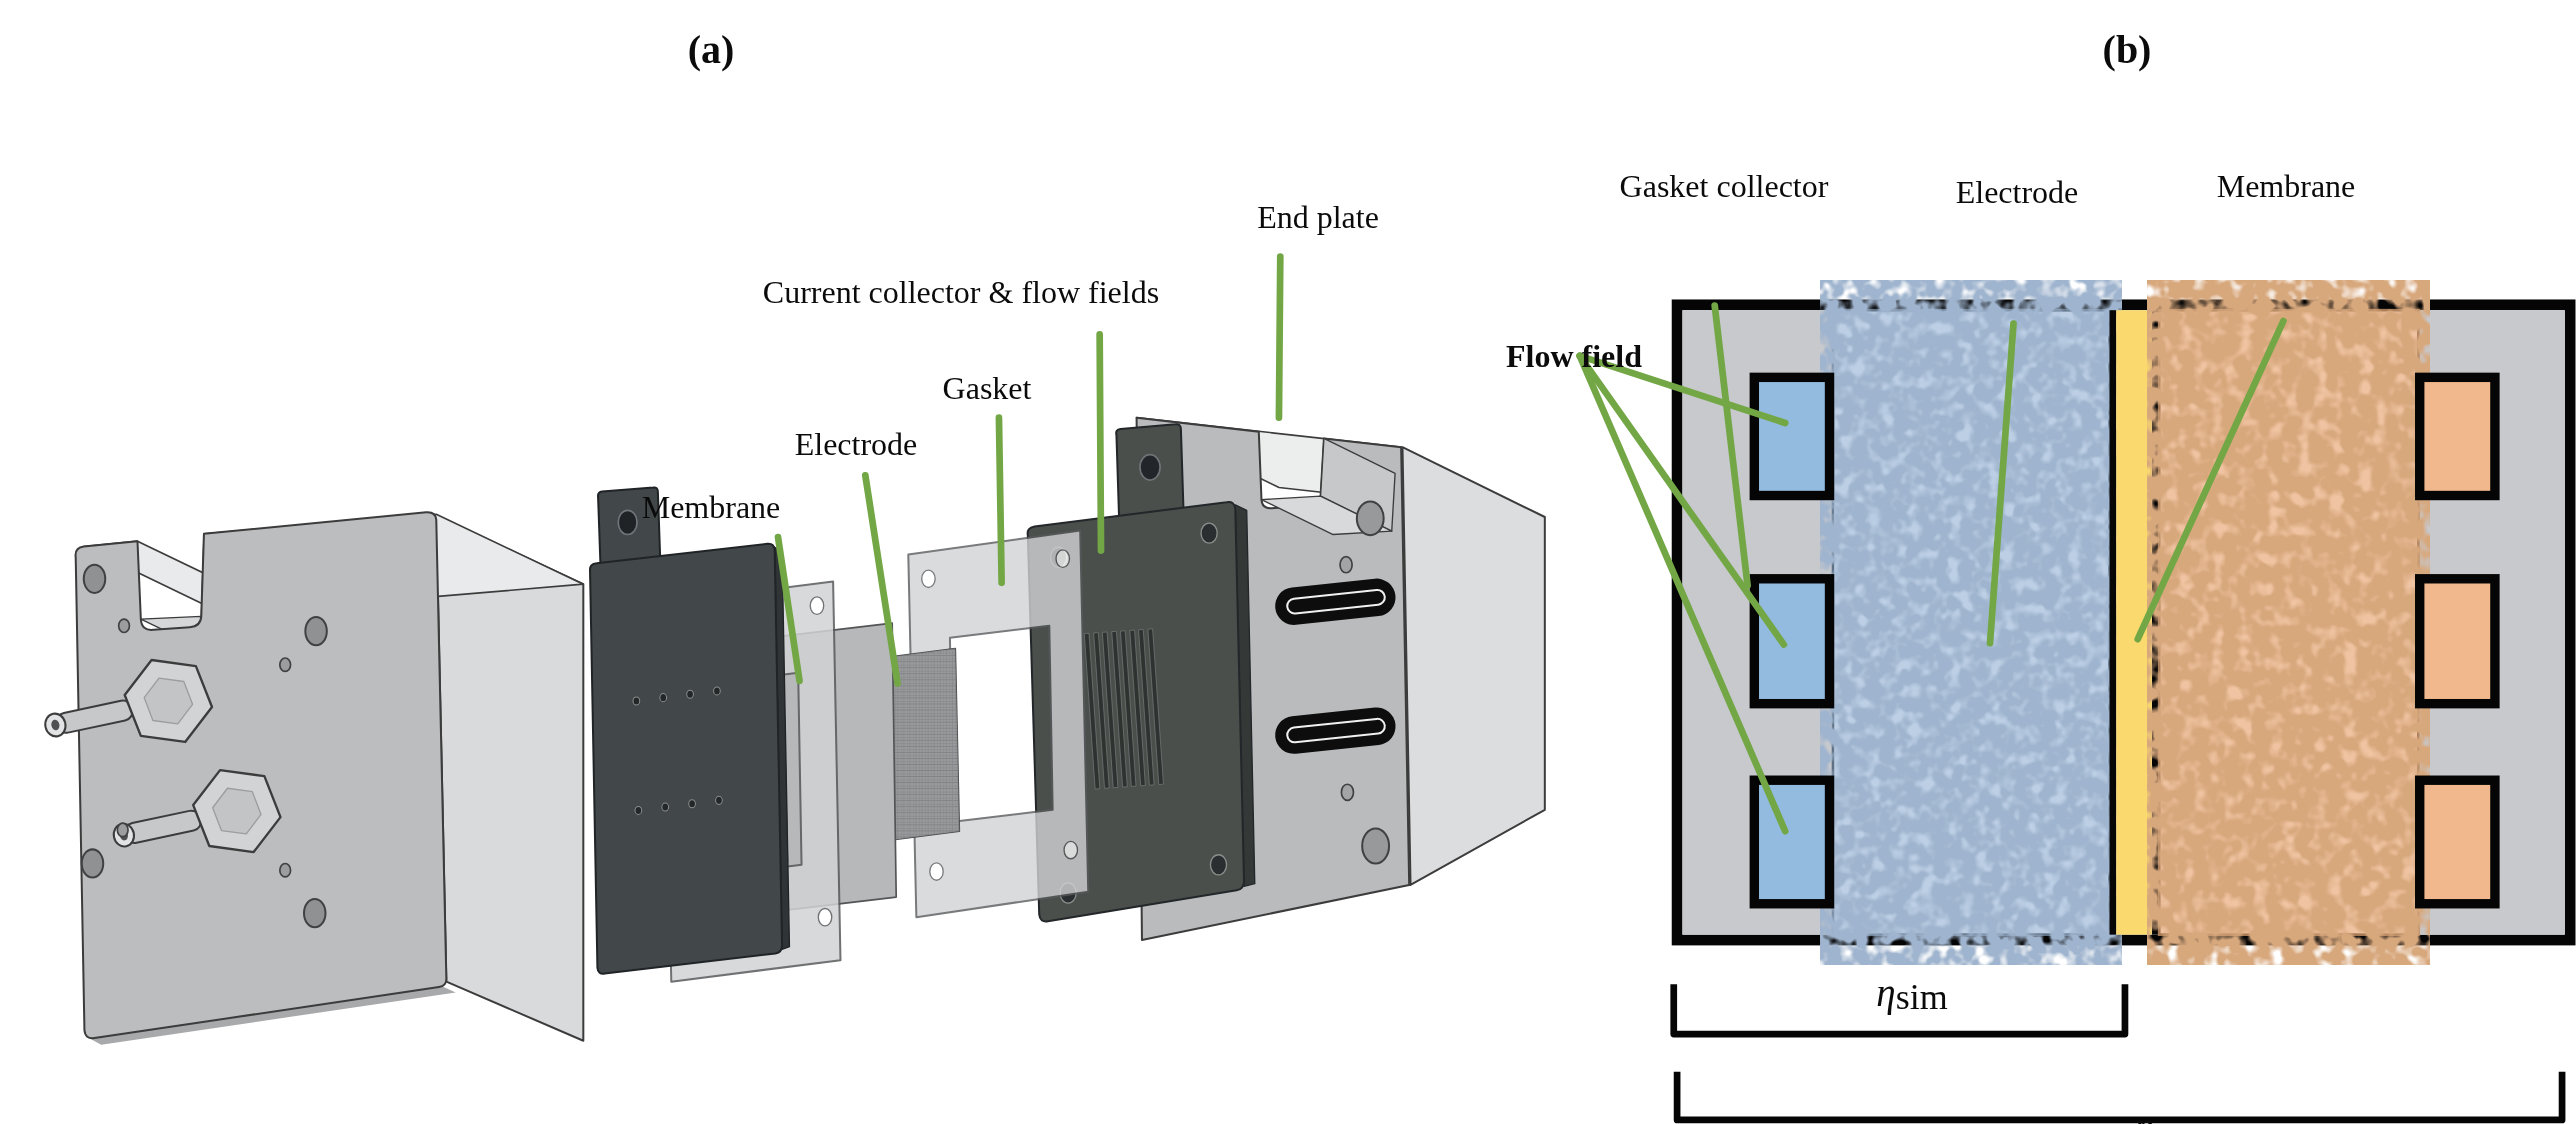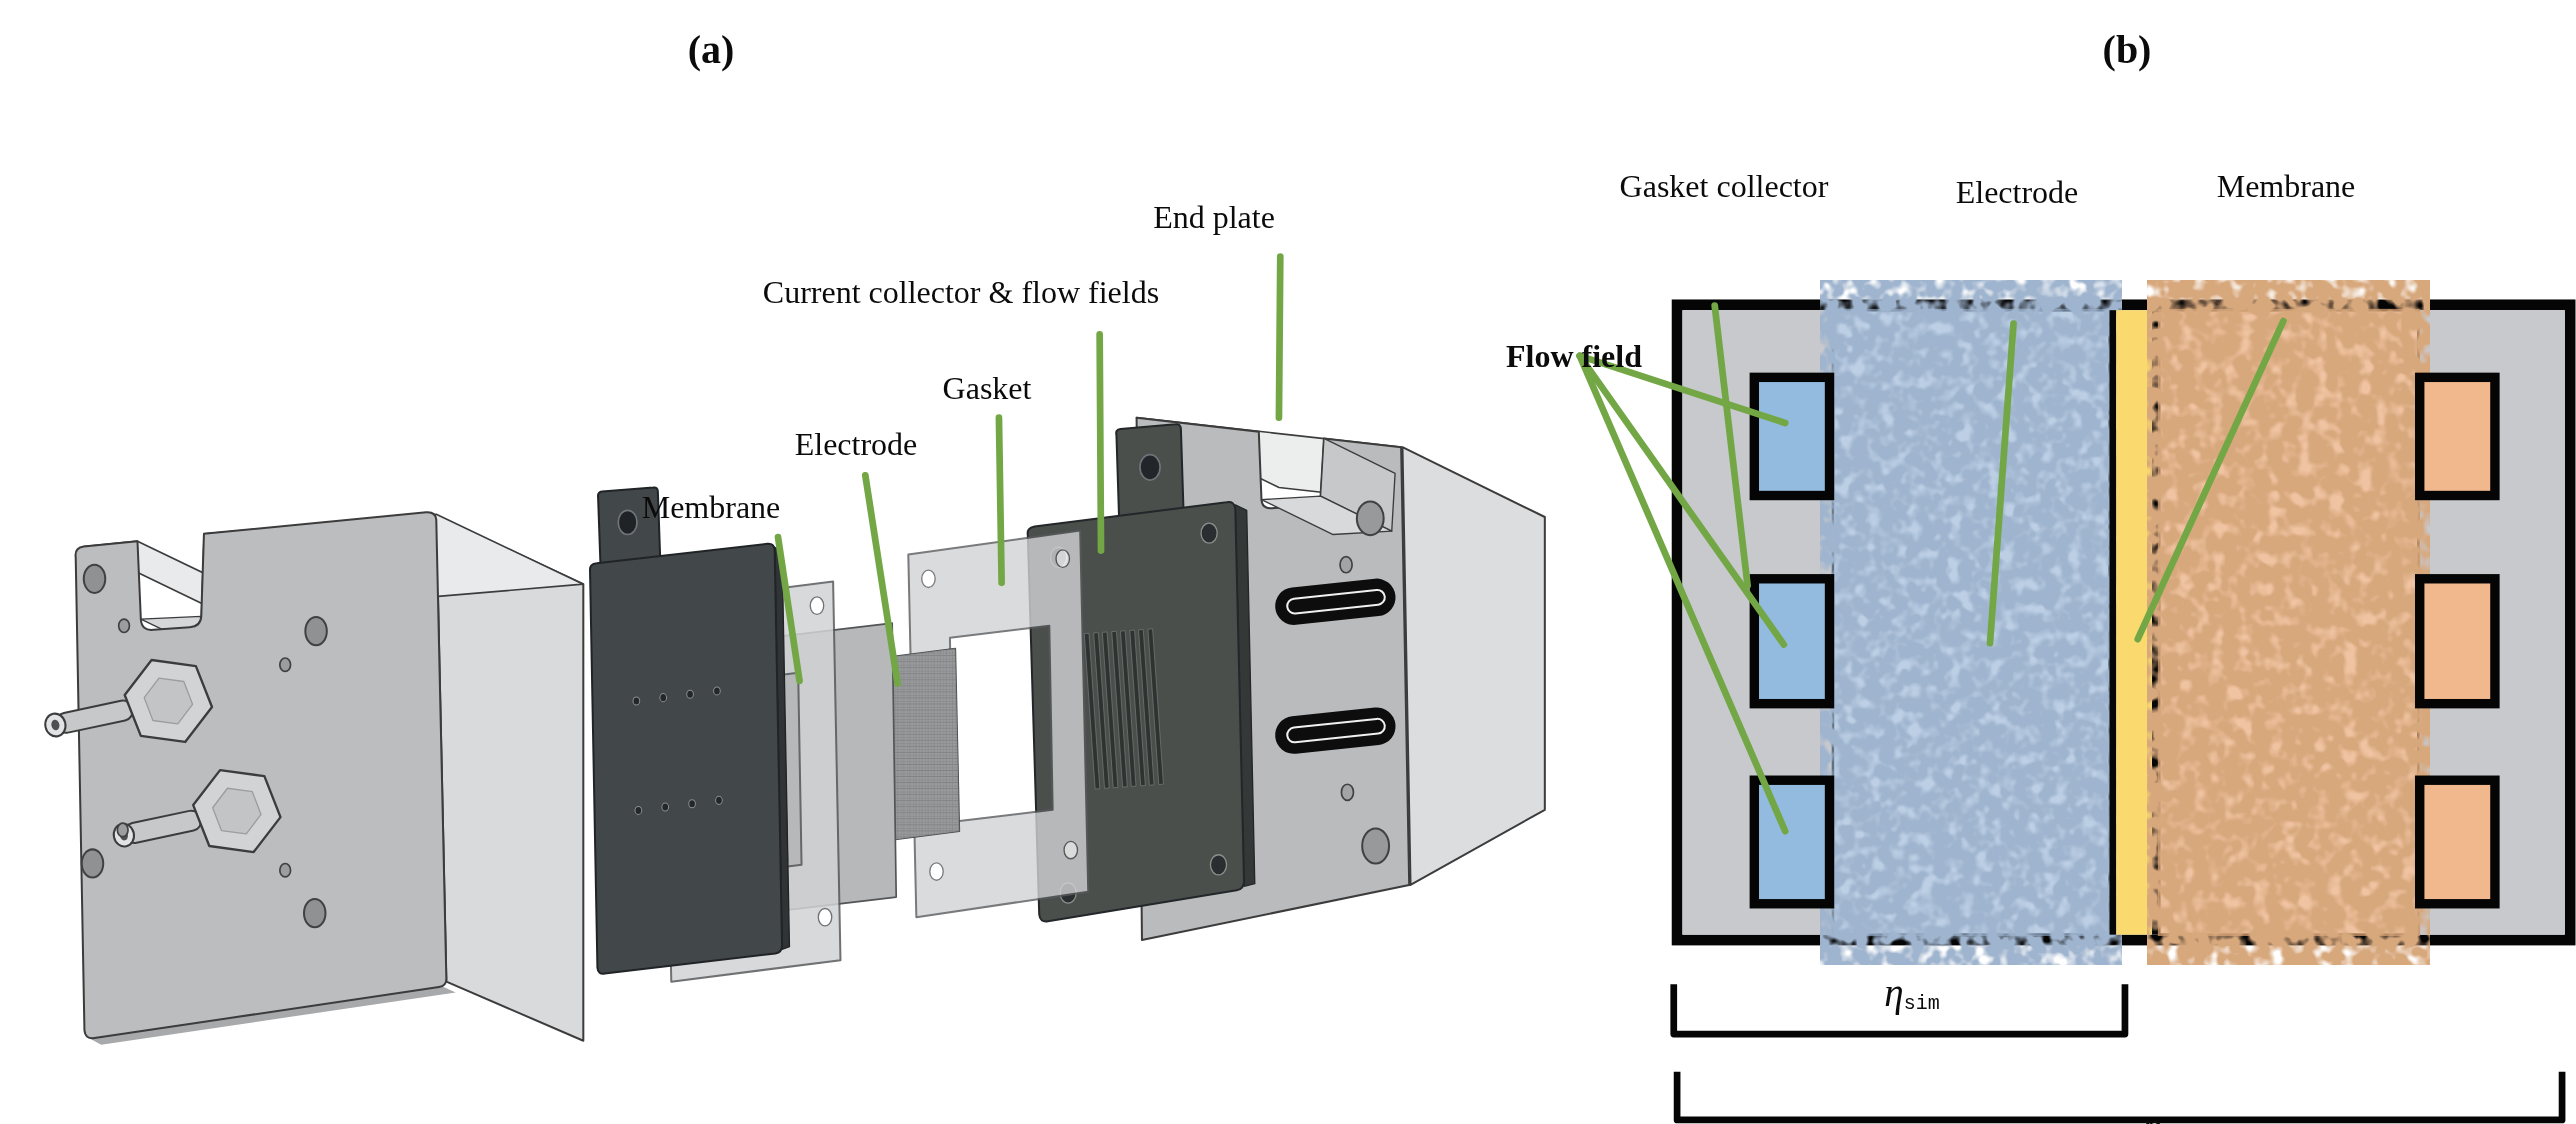--- a/index.html
+++ b/index.html
@@ -28,21 +28,21 @@
     color:#0b0b0b;
     white-space:nowrap;
   }
   .eta-lbl{
     position:absolute;
     transform:translateX(-50%);
     white-space:nowrap;
     color:#0b0b0b;
   }
   .eta-lbl .sym{font-style:italic;font-size:39px;}
-  .eta-lbl sub{font-size:20px;font-style:normal;line-height:0;font-family:Liberation Mono, monospace;}
+  .eta-lbl sub{font-size:36px;font-style:normal;line-height:0;}
 </style>
 </head>
 <body>
 
 <div id="canvas">
 
 <svg class="art" width="2576" height="1124" viewBox="0 0 3835 1674">
   <defs>
     <pattern id="hatch" width="9" height="9" patternUnits="userSpaceOnUse">
       <rect width="9" height="9" fill="#9a9c9e"></rect>
@@ -245,21 +245,21 @@
     <g stroke="#050505" stroke-width="10" fill="none" stroke-linejoin="round" stroke-linecap="butt">
       <path d="M2492,1466 L2492,1540 L3164,1540 L3164,1466"></path>
       <path d="M2497,1596 L2497,1668 L3815,1668 L3815,1596"></path>
     </g>
   </g>
 </svg>
 
 <div class="tag" style="left:711px;top:25.5px;">(a)</div>
 <div class="tag" style="left:2127px;top:25.5px;">(b)</div>
 
-<div class="lbl" style="left:1214px;top:200px;">End plate</div>
+<div class="lbl" style="left:1318px;top:200px;">End plate</div>
 <div class="lbl" style="left:961px;top:275px;">Current collector &amp; flow fields</div>
 <div class="lbl" style="left:987px;top:371px;">Gasket</div>
 <div class="lbl" style="left:856px;top:427px;">Electrode</div>
 <div class="lbl" style="left:711px;top:490px;">Membrane</div>
 
 <div class="lbl" style="left:1724px;top:169px;">Gasket collector</div>
 <div class="lbl" style="left:2017px;top:175px;">Electrode</div>
 <div class="lbl" style="left:2286px;top:169px;">Membrane</div>
 <div class="lbl" style="left:1574px;top:339px;font-weight:bold;">Flow field</div>
 

